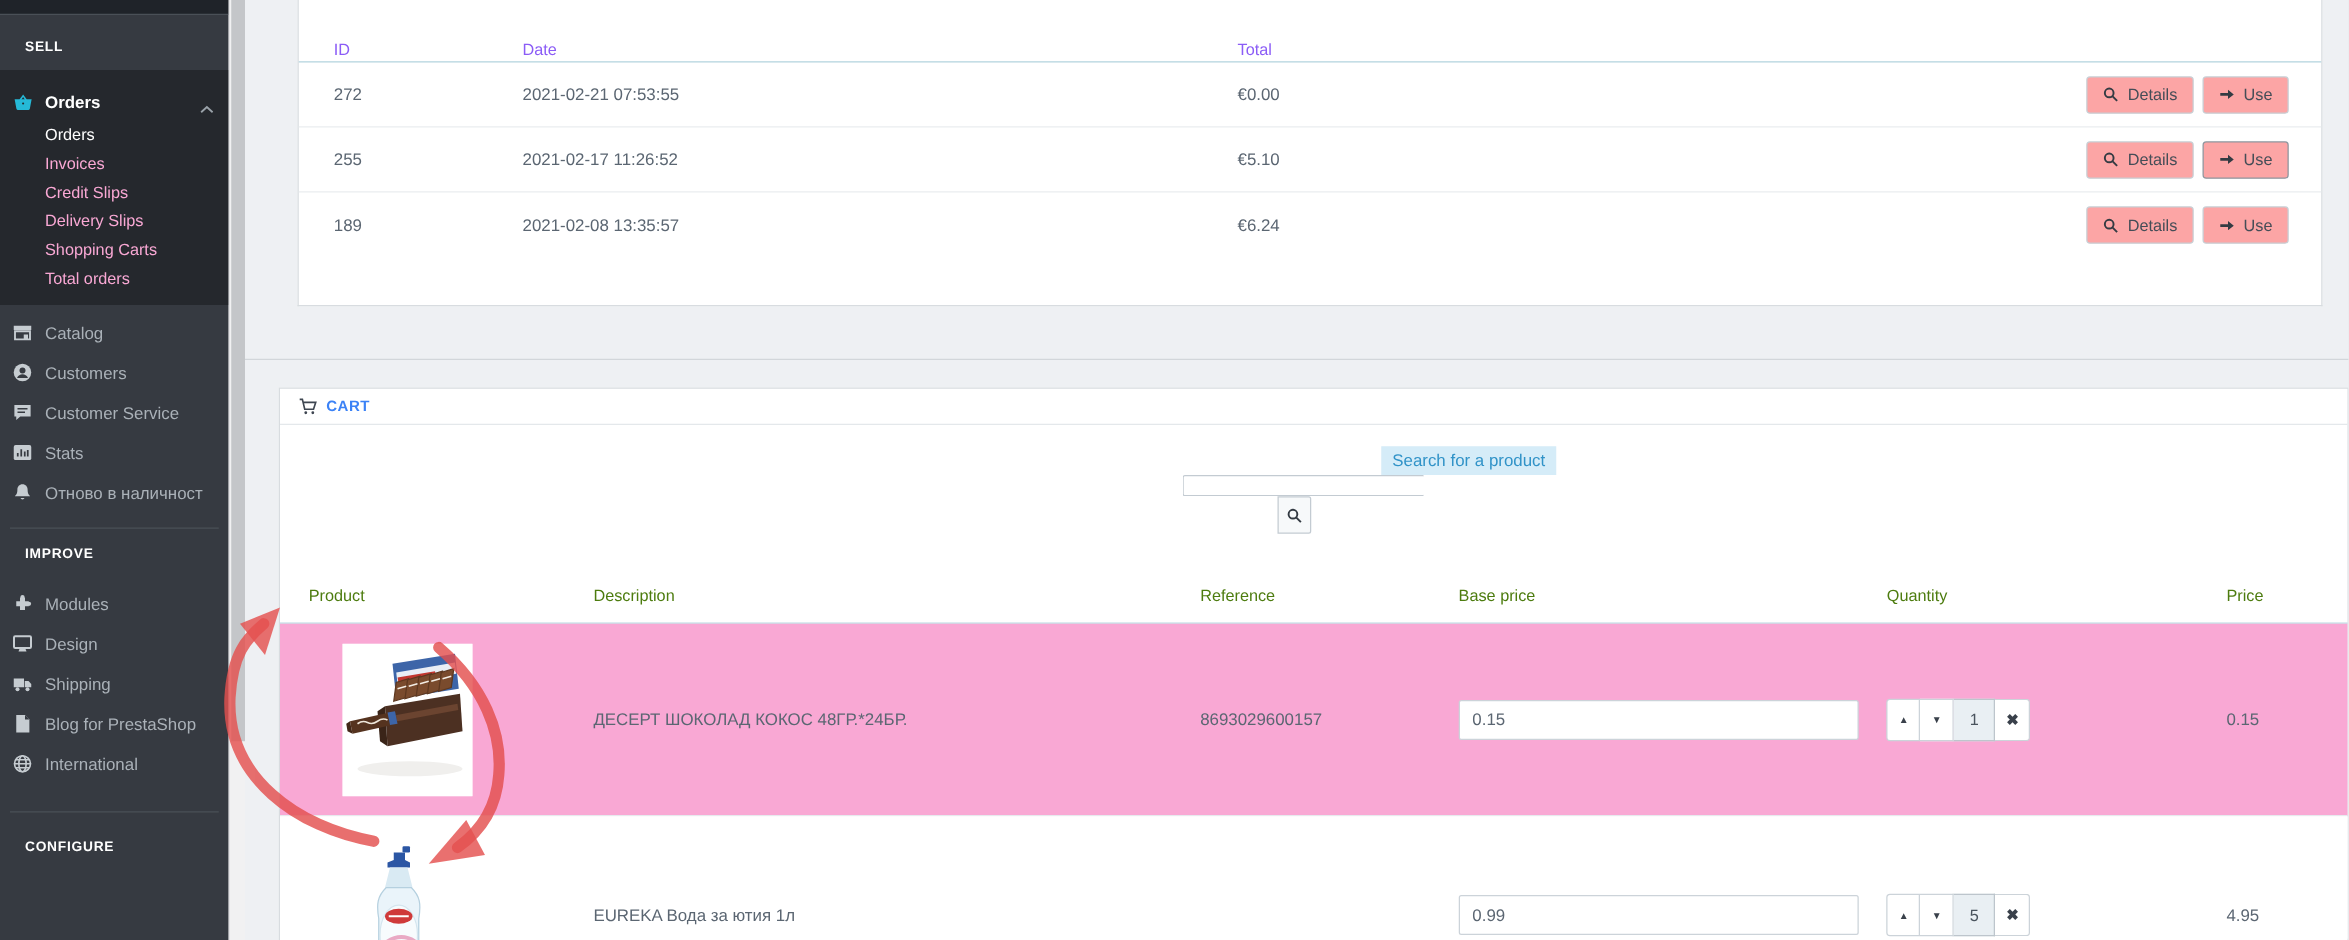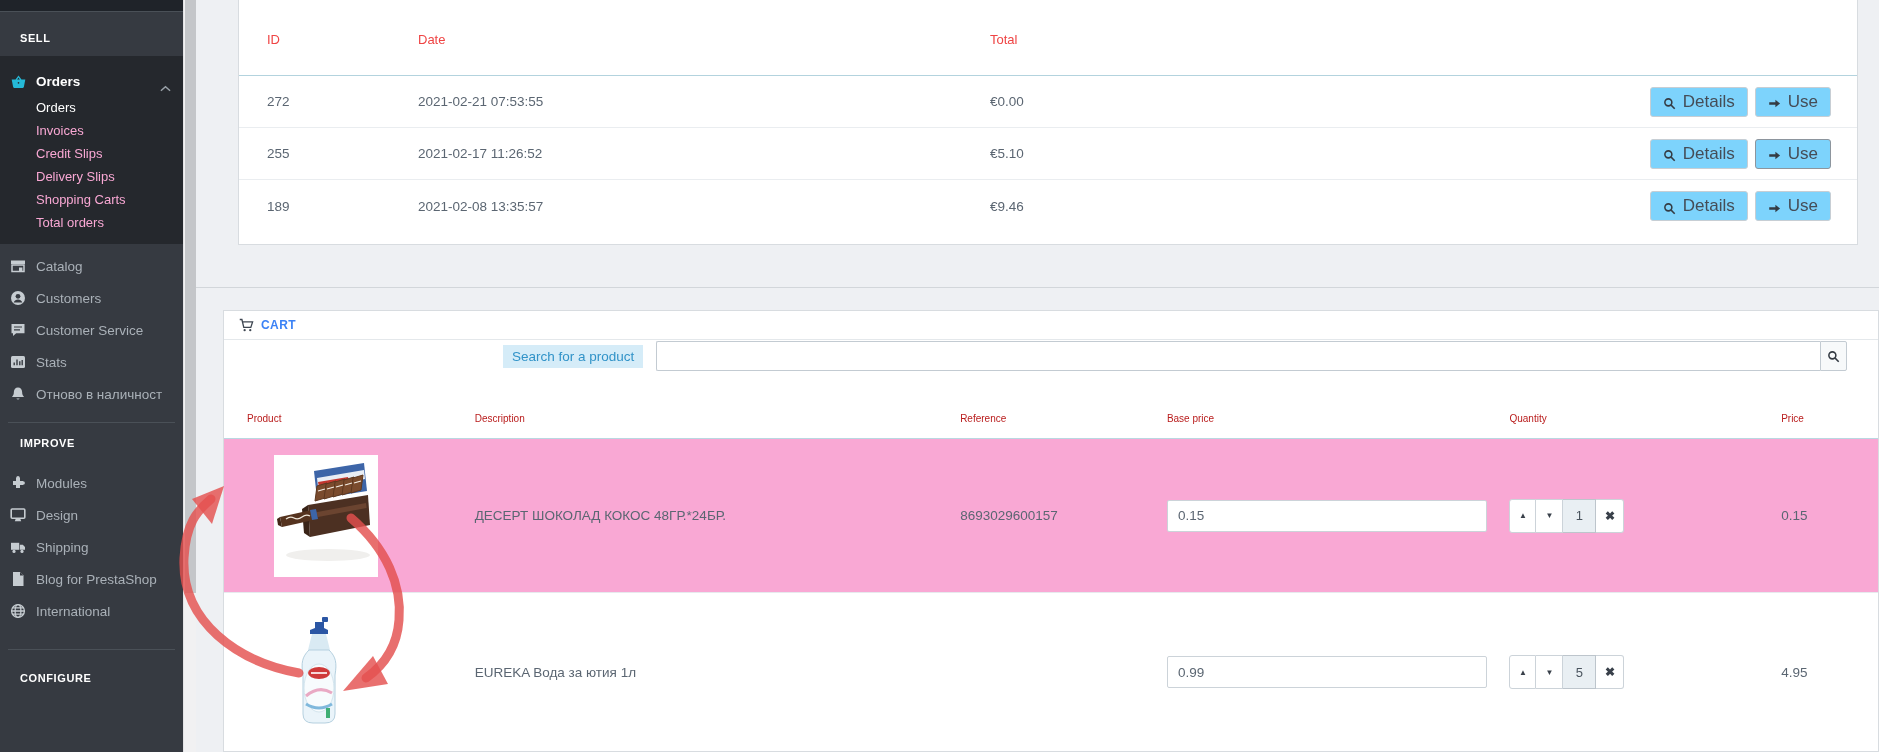--- a/index.html
+++ b/index.html
@@ -29,43 +29,43 @@
 
   
   .sb-scroll { position:absolute; left:183px; top:0; width:13px; height:752px; background:#f1f1f2; border-left:1px solid #e3e3e5; }
   .sb-scroll .thumb { position:absolute; left:1px; top:0; width:11px; height:593px; background:#c4c6c9; }
 
   
   .main { position:absolute; left:196px; top:0; right:0; bottom:0; background:#eef0f3; }
 
   .panel { background:#ffffff; border:1px solid #d8dce0; }
   .panel-orders { position:absolute; left:42px; top:0; width:1620px; height:245px; border-top:none; padding-top:32px; }
-  .o-head { display:flex; font-size:13px; color:#ef4444; padding-bottom:28px; border-bottom:1px solid #b3d3de;align-items:center; }
+  .o-head { display:flex; font-size:13px; color:#8b5cf6; padding-bottom:2px; border-bottom:1px solid #b3d3de;align-items:center; }
   .o-row { display:flex; align-items:center; height:52px; font-size:13.5px; color:#5b6672; border-bottom:1px solid #eaedf0; }
   .o-row:last-child { border-bottom:none; }
   .c-id { width:179px; padding-left:28px; }
   .c-date { width:572px; }
   .c-total { flex:1; }
   .c-actions { display:flex; gap:7px; margin-right:26px; }
-  .btn { display:inline-flex; align-items:center; gap:7px; height:30px; padding:0 12px; background:#7dd3fc; border:1px solid #c7ced4; border-radius:3px; font-size:17px; color:#454d57; cursor:pointer;justify-content:center; }
+  .btn { display:inline-flex; align-items:center; gap:7px; height:30px; padding:0 12px; background:#fca5a5; border:1px solid #c7ced4; border-radius:3px; font-size:13px; color:#454d57; cursor:pointer;justify-content:center; }
   .btn .ic { width:13px; height:13px; color:#343b43; }
   .btn.focused { border-color:#8d959d; }
 
   .main-divider { position:absolute; left:0; right:0; top:287px; border:none; border-top:1px solid #d2d6da; }
 
   .panel-cart { position:absolute; left:27px; top:310px; width:1656px; height:442px; }
   .cart-header { display:flex; align-items:center; gap:7px; height:29px; padding:0 15px; border-bottom:1px solid #e4e8eb; font-size:12px; font-weight:bold; letter-spacing:.4px; color:#3b82f6; }
   .cart-header .ic { width:15px; height:15px; color:#3e4651; }
-  .search-row { display:flex; align-items:center; margin-top:1px; padding-right:31px; }
+  .search-row { display:flex; align-items:center; margin-top:17px; padding-right:31px;flex-direction:column; }
   .search-label { margin-left:279px; background:#d5ecf8; color:#3193c8; font-size:13.5px; padding:4px 9px; white-space:nowrap; }
   .search-input { flex:1; margin-left:13px; height:30px; border:1px solid #c3cbd2; border-right:none; border-radius:2px 0 0 2px; padding:0 8px; font-size:13px; color:#5b6672; outline:none; background:#fff; }
   .search-btn { width:27px; height:30px; border:1px solid #c3cbd2; border-radius:0 2px 2px 0; background:#f7f9fa; display:flex; align-items:center; justify-content:center; cursor:pointer; }
   .search-btn .ic { width:13px; height:13px; color:#333a42; }
 
-  .cart-thead { display:flex; margin-top:42px; padding-bottom:14px; border-bottom:1px solid #b9d7e1; font-size:10px; color:#b91c1c; }
+  .cart-thead { display:flex; margin-top:42px; padding-bottom:14px; border-bottom:1px solid #b9d7e1; font-size:13px; color:#4d7c0f; }
   .cc1 { width:251px; padding-left:23px; }
   .cc2 { width:486px; }
   .cc3 { width:207px; }
   .cc4 { width:343px; }
   .cc5 { width:272px; }
   .cc6 { width:97px; }
   .cart-row { display:flex; align-items:center; font-size:13.5px; color:#5b6672; }
   .cart-row.r1 { height:154px; background:#f9a8d4; border-bottom:1px solid #e7eaee; }
   .cart-row.r2 { height:158px; background:#ffffff; }
   .img-tile { background:#fff; display:block; }
@@ -255,21 +255,21 @@
                   <path d="M1.5 6.6h7.6V3.4L14.8 8l-5.7 4.6V9.4H1.5z"></path>
                 </svg></span>
             <span>Use</span>
           </button>
         </div>
       </div>
 
       <div class="o-row">
         <div class="c-id">189</div>
         <div class="c-date">2021-02-08 13:35:57</div>
-        <div class="c-total">€9.46</div>
+        <div class="c-total">€6.24</div>
         <div class="c-actions">
           <button class="btn">
             <span class="ic"><svg viewBox="0 0 16 16" width="13" height="13" fill="none" stroke="currentColor" stroke-width="1.9">
                   <circle cx="6.6" cy="6.6" r="4.3"></circle>
                   <path d="M10 10l4.4 4.4"></path>
                 </svg></span>
             <span>Details</span>
           </button>
           <button class="btn">
             <span class="ic"><svg viewBox="0 0 16 16" width="13" height="13" fill="currentColor">

